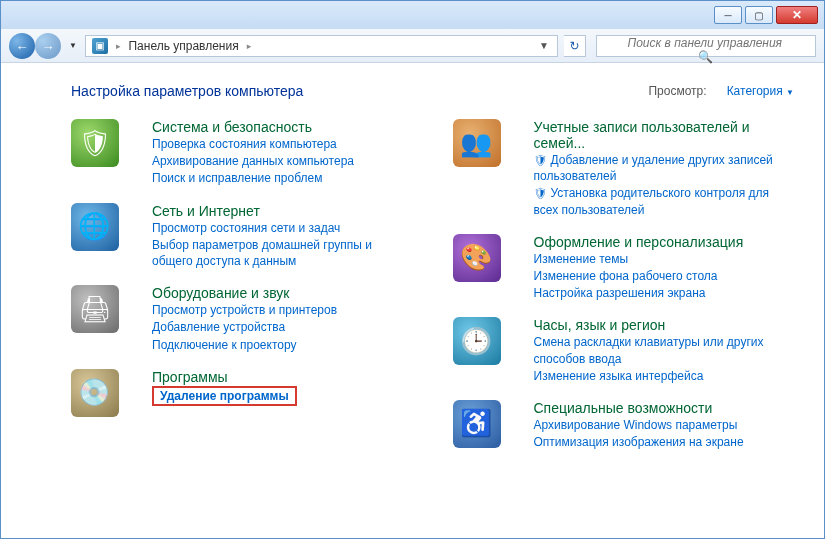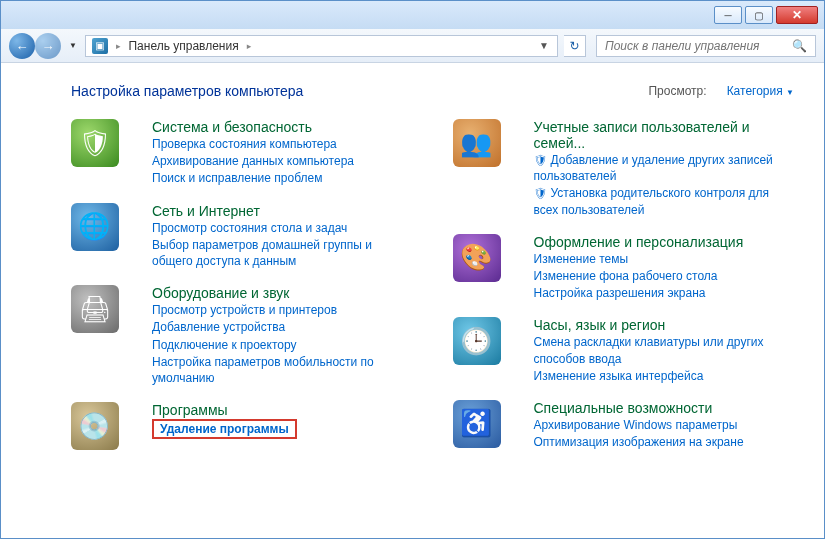--- a/index.html
+++ b/index.html
@@ -14,21 +14,21 @@
   .nav-arrow { width: 26px; height: 26px; border-radius: 50%; background: radial-gradient(circle at 30% 30%, #7db7e8, #1a5fa8); color: #fff; display: flex; align-items: center; justify-content: center; font-size: 13px; cursor: pointer; }
   .nav-arrow.fwd { opacity: 0.6; }
   .nav-drop { font-size: 8px; color: #333; padding: 0 2px; cursor: pointer; }
   .crumb-bar { flex: 1; height: 22px; border: 1px solid #b8c6d9; background: #fff; display: flex; align-items: center; padding: 0 2px; font-size: 12px; color: #333; }
   .crumb-icon { width: 16px; height: 16px; margin: 0 4px; background: linear-gradient(135deg, #4fa3d1, #1d6fa5); border-radius: 2px; display: flex; align-items: center; justify-content: center; color: #fff; font-size: 10px; }
   .crumb-text { padding: 0 4px; }
   .crumb-sep { color: #888; padding: 0 4px; font-size: 9px; }
   .crumb-spacer { flex: 1; }
   .crumb-dd { color: #555; padding: 0 6px; cursor: pointer; font-size: 10px; }
   .refresh { width: 22px; height: 22px; border: 1px solid #b8c6d9; border-left: none; background: #fff; display: flex; align-items: center; justify-content: center; color: #1a5fa8; cursor: pointer; font-size: 12px; }
-  .search-bar { width: 220px; height: 22px; border: 1px solid #b8c6d9; background: #fff; display: flex; align-items: center; padding: 0 8px; margin-left: 4px; }
+  .search-bar { width: 220px; height: 22px; border: 1px solid #b8c6d9; background: #fff; display: flex; align-items: center; padding: 0 0; margin-left: 4px; flex-direction: column; }
   .search-bar input { flex: 1; border: none; outline: none; font-style: italic; color: #888; font-size: 12px; background: transparent; }
   .search-bar .mag { color: #3a7ab5; font-size: 12px; }
 
   .page { padding: 20px 30px 10px 70px; }
   .page-head { display: flex; justify-content: space-between; align-items: center; margin-bottom: 20px; }
   .page-title { font-size: 14px; color: #003399; }
   .viewby { font-size: 12px; color: #555; display: flex; align-items: center; gap: 20px; }
   .viewby .cat { color: #0066cc; cursor: pointer; }
   .viewby .dd { font-size: 8px; color: #0066cc; }
 
@@ -108,33 +108,32 @@
             <a class="task">Проверка состояния компьютера</a>
             <a class="task">Архивирование данных компьютера</a>
             <a class="task">Поиск и исправление проблем</a>
           </div>
         </div>
 
         <div class="category">
           <div class="cat-icon ic-network">🌐</div>
           <div class="cat-body">
             <a class="cat-title">Сеть и Интернет</a>
-            <a class="task">Просмотр состояния стола и задач</a>
+            <a class="task">Просмотр состояния сети и задач</a>
             <a class="task">Выбор параметров домашней группы и общего доступа к данным</a>
           </div>
         </div>
 
         <div class="category">
           <div class="cat-icon ic-hardware">🖨</div>
           <div class="cat-body">
             <a class="cat-title">Оборудование и звук</a>
             <a class="task">Просмотр устройств и принтеров</a>
             <a class="task">Добавление устройства</a>
             <a class="task">Подключение к проектору</a>
-            <a class="task">Настройка параметров мобильности по умолчанию</a>
           </div>
         </div>
 
         <div class="category">
           <div class="cat-icon ic-programs">💿</div>
           <div class="cat-body">
             <a class="cat-title">Программы</a>
             <span class="highlight">
               <a class="task">Удаление программы</a>
             </span>

